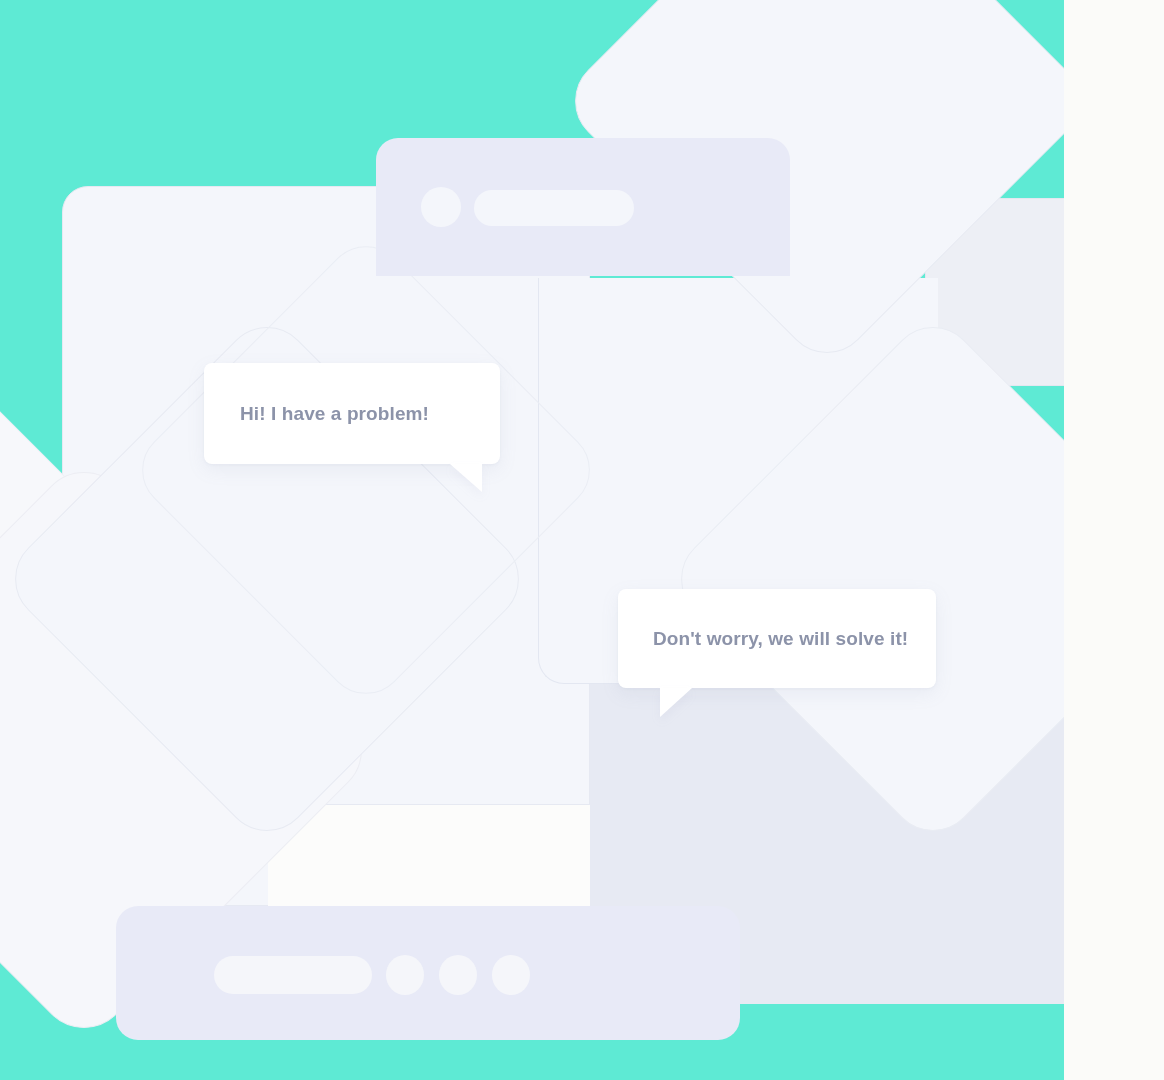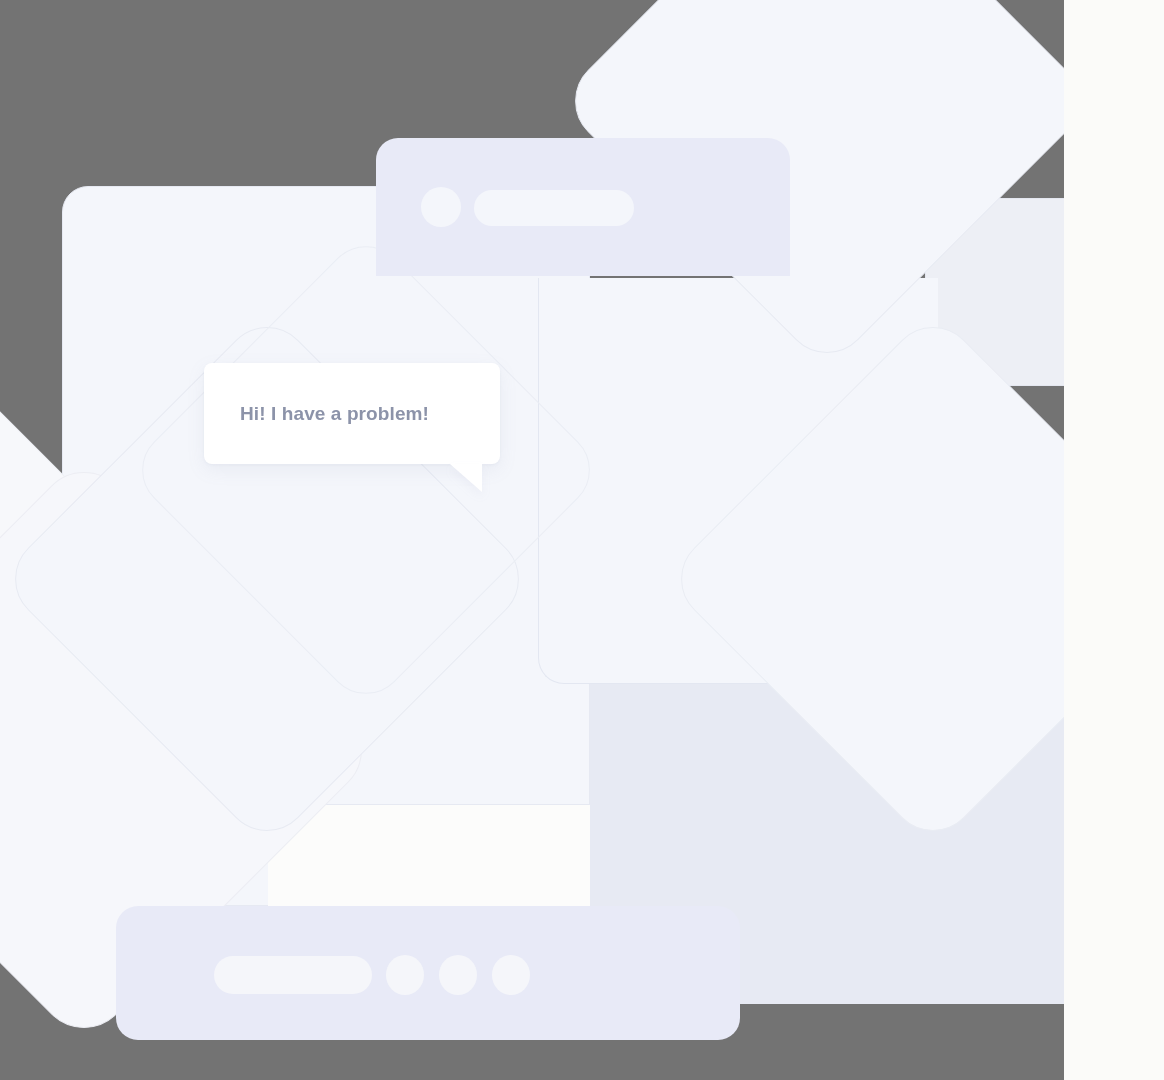--- a/index.html
+++ b/index.html
@@ -8,21 +8,21 @@
     background: #fbfbf9;
   }
   body {
     font-family: "Liberation Sans", sans-serif;
   }
   #stage {
     position: relative;
     width: 1064px;
     height: 1080px;
     overflow: hidden;
-    background: #737373;
+    background: #5eead4;
   }
 
   
   .rrect {
     position: absolute;
     box-sizing: border-box;
   }
   .diamond {
     position: absolute;
     box-sizing: border-box;
@@ -242,14 +242,18 @@
     <div class="dot d1"></div>
     <div class="dot d2"></div>
     <div class="dot d3"></div>
   </div>
 
   <div class="bubble bubble-1">
     <span class="txt">Hi! I have a problem!</span>
     <span class="tail"></span>
   </div>
 
+  <div class="bubble bubble-2">
+    <span class="txt">Don't worry, we will solve it!</span>
+    <span class="tail"></span>
+  </div>
 
 </div>
 
 </body></html>

